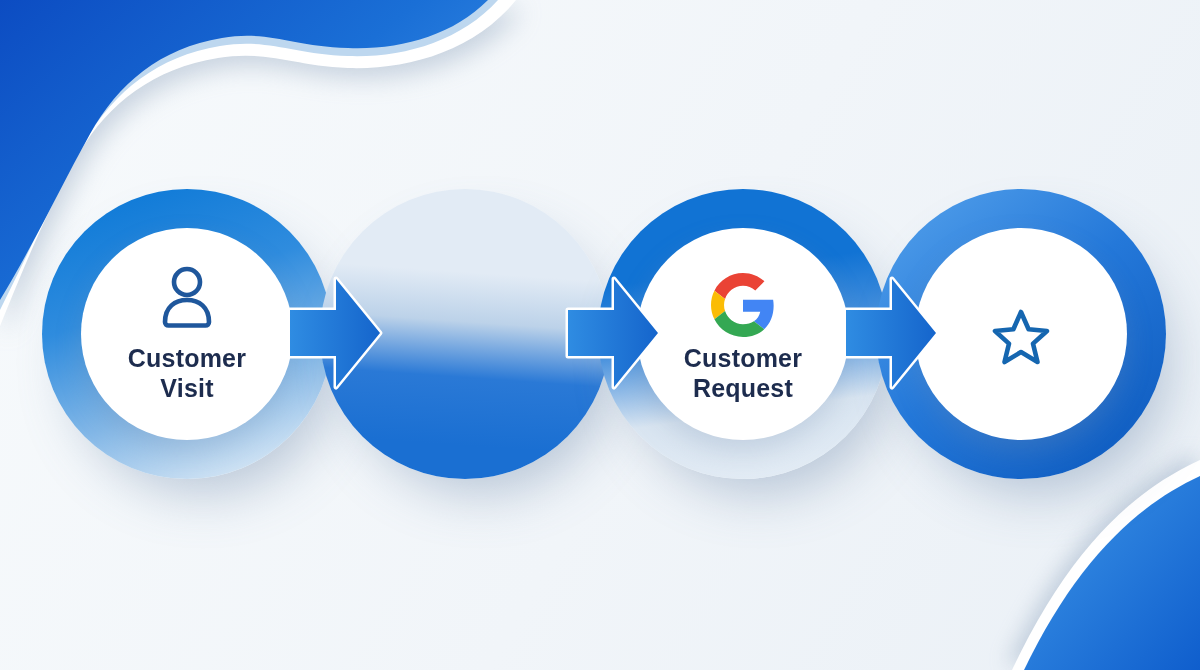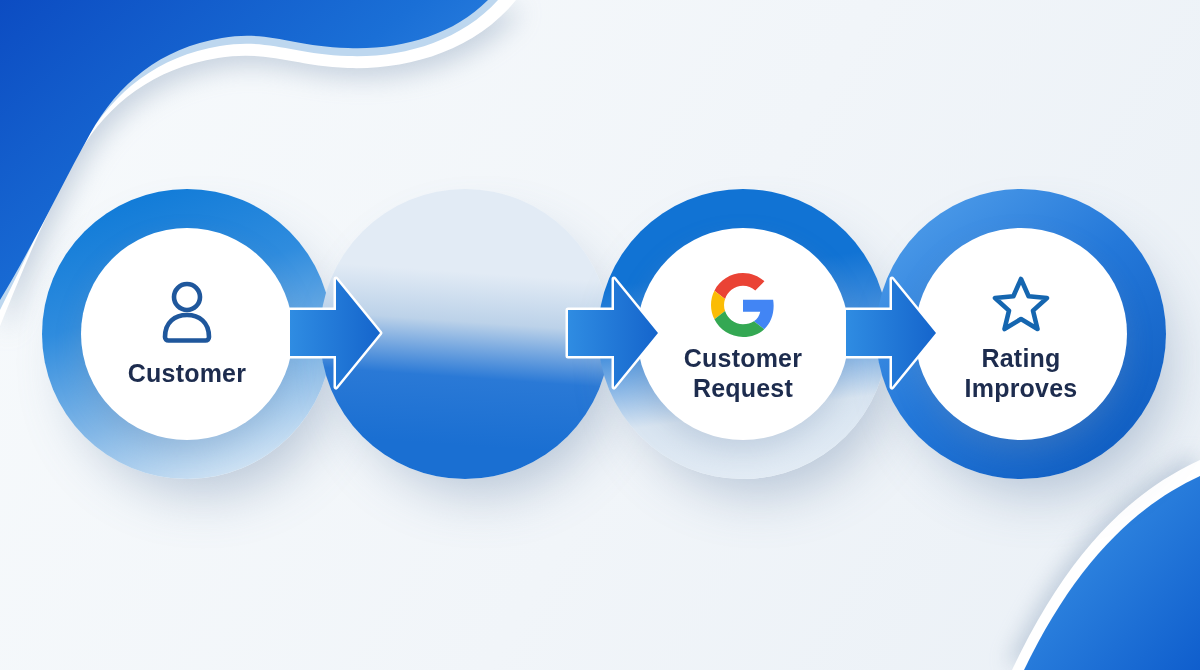--- a/index.html
+++ b/index.html
@@ -69,20 +69,21 @@
     <div class="ring ring-1"></div>
     <div class="inner">
       <div class="icon-wrap">
         <svg width="66" height="72" viewBox="0 0 64 72" fill="none" stroke="#1f579c" stroke-width="4.6" stroke-linejoin="round" stroke-linecap="round">
           <circle cx="32" cy="17" r="13"></circle>
           <path d="M10 57 c0 -15 10 -22 22 -22 s22 7 22 22 c0 2 -1.5 3.5 -3.5 3.5 h-37 c-2 0 -3.5 -1.5 -3.5 -3.5 z"></path>
         </svg>
       </div>
       <div class="label">
         <div>Customer</div>
+        <div>Visit</div>
       </div>
     </div>
   </div>
 
   <div class="step" style="left:320px">
     <div class="ring ring-2"></div>
   </div>
 
   <div class="step" style="left:598px">
     <div class="ring ring-3"></div>
@@ -103,24 +104,20 @@
   </div>
 
   <div class="step" style="left:876px">
     <div class="ring ring-4"></div>
     <div class="inner">
       <div class="icon-wrap">
         <svg width="64" height="62" viewBox="0 0 64 62" fill="none" stroke="#1566b0" stroke-width="4.6" stroke-linejoin="round" stroke-linecap="round">
           <path d="M32 4 l7.6 17.2 L58 23 L44 35.6 L48.5 54 L32 44 L15.5 54 L20 35.6 L6 23 l18.4 -1.8 Z"></path>
         </svg>
       </div>
-      <div class="label">
-        <div>Rating</div>
-        <div>Improves</div>
-      </div>
     </div>
   </div>
 
   <svg class="arrows" width="1200" height="670" viewBox="0 0 1200 670">
     <defs>
       <linearGradient id="garrow" x1="0" y1="0" x2="1" y2="0">
         <stop offset="0" stop-color="#2f8ce2"></stop>
         <stop offset="1" stop-color="#1565cc"></stop>
       </linearGradient>
     </defs>

